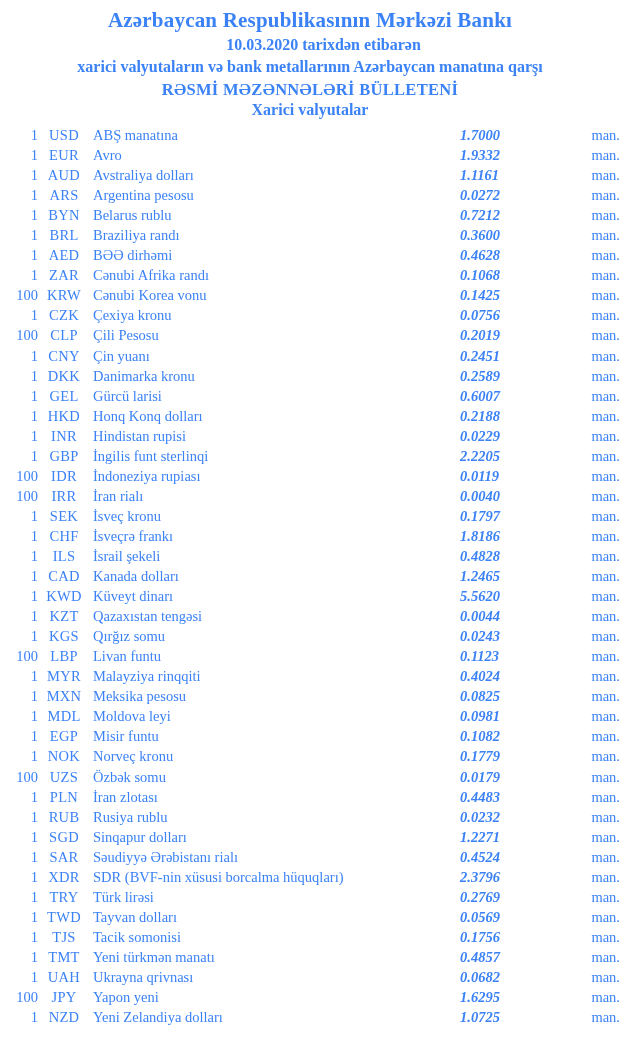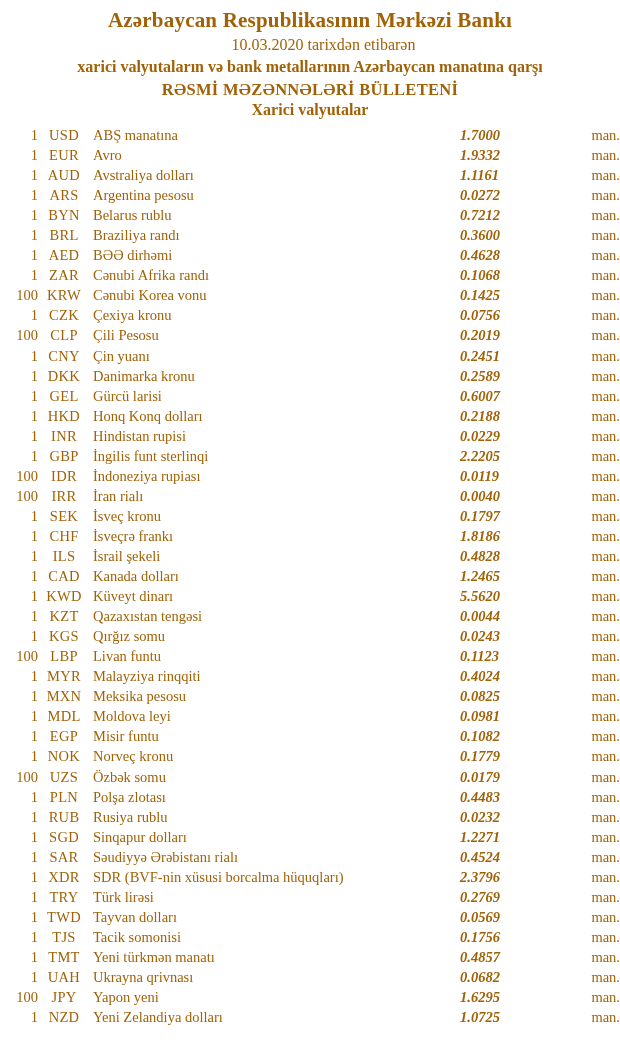--- a/index.html
+++ b/index.html
@@ -5,37 +5,37 @@
   html, body {
     margin: 0;
     padding: 0;
     background: #ffffff;
   }
   .page {
     position: relative;
     width: 620px;
     height: 1053px;
     background: #ffffff;
-    color: #a16207;
+    color: #3b82f6;
     font-family: "Liberation Serif", "DejaVu Serif", serif;
     overflow: hidden;
   }
   .header {
     text-align: center;
     padding-top: 7px;
   }
   .title {
     font-size: 21px;
     font-weight: bold;
     line-height: 27px;
     letter-spacing: 0.2px;
   }
   .date-line {
     font-size: 16px;
-    font-weight: normal;
+    font-weight: bold;
     line-height: 22px;
     margin-left: 27px;
   }
   .subtitle {
     font-size: 16px;
     font-weight: bold;
     line-height: 22px;
   }
   .bulletin {
     font-size: 16.5px;
@@ -356,21 +356,21 @@
       <span class="qty">100</span>
       <span class="code">UZS</span>
       <span class="name">Özbək somu</span>
       <span class="rate">0.0179</span>
       <span class="unit">man.</span>
     </div>
 
     <div class="row">
       <span class="qty">1</span>
       <span class="code">PLN</span>
-      <span class="name">Polşa zlotası</span>
+      <span class="name">İran zlotası</span>
       <span class="rate">0.4483</span>
       <span class="unit">man.</span>
     </div>
 
     <div class="row">
       <span class="qty">1</span>
       <span class="code">RUB</span>
       <span class="name">Rusiya rublu</span>
       <span class="rate">0.0232</span>
       <span class="unit">man.</span>

